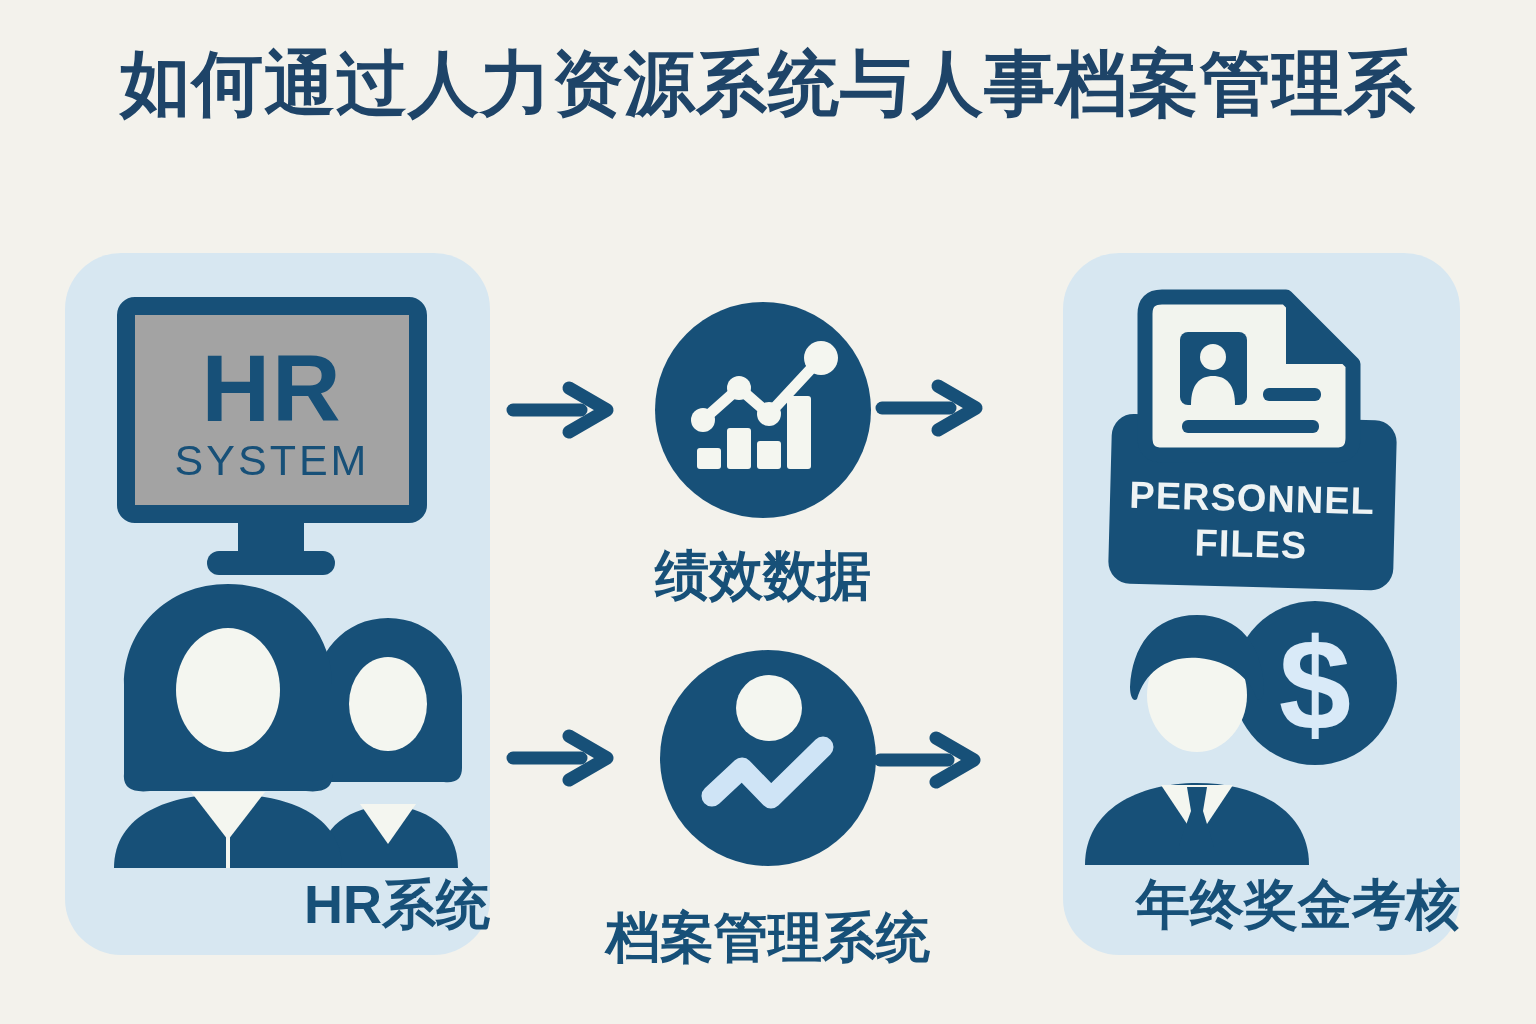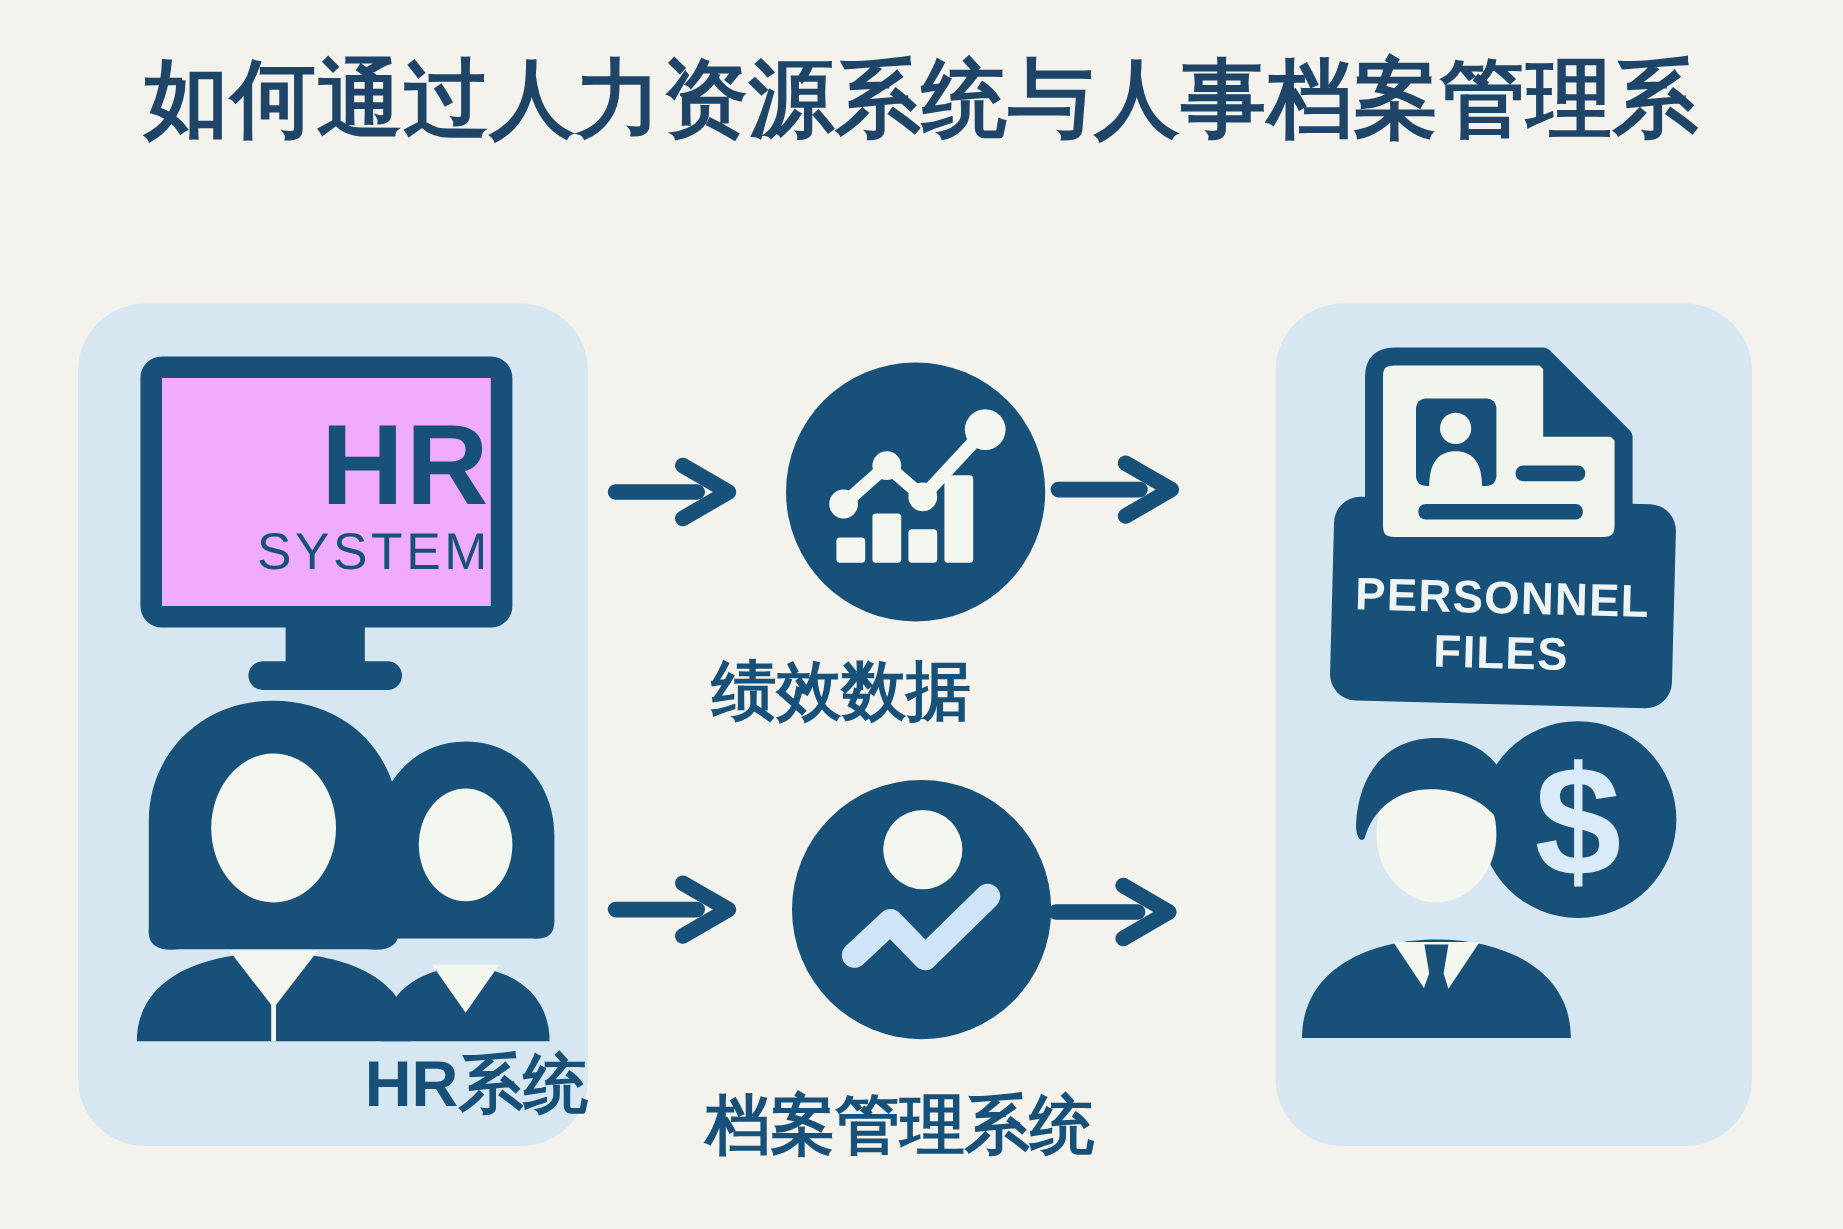--- a/index.html
+++ b/index.html
@@ -26,23 +26,23 @@
   }
   .panel-left  { left:65px;   width:425px; }
   .panel-right { left:1063px; width:397px; }
 
   
   .monitor {
     position:absolute; left:52px; top:44px;
     width:310px; height:226px;
     border:18px solid #175078;
     border-radius:18px;
-    background:#f0abfc;
+    background:#a3a3a3;
     box-sizing:border-box;
-    text-align:right;
+    text-align:center;
   }
   .monitor-hr {
     font-size:95px; font-weight:800; color:#175078;
     line-height:98px; margin-top:24px; letter-spacing:2px;
   }
   .monitor-system {
     font-size:43px; font-weight:400; color:#175078;
     letter-spacing:3px; line-height:46px; margin-top:0px;
   }
   .stand-neck {
@@ -58,21 +58,21 @@
   .panel-label {
     position:absolute; bottom:22px; left:0; width:100%;
     text-align:right;
     font-size:54px; font-weight:800; color:#175078;
     line-height:58px;
   }
 
   .flow-circle-top    { position:absolute; left:653px; top:300px; width:220px; height:220px; }
   .flow-circle-bottom { position:absolute; left:658px; top:648px; width:220px; height:220px; }
   .flow-label {
-    position:absolute; 
+    position:absolute; text-align:center;
     font-size:54px; font-weight:800; color:#175078;
   }
   .flow-label-top    { left:593px; top:540px; width:340px; }
   .flow-label-bottom { left:588px; top:874px; width:360px;margin-top:28px; }
 
   .arrow { position:absolute; width:112px; height:64px; }
   .arrow-1 { left:505px; top:378px; }
   .arrow-2 { left:874px; top:376px; }
   .arrow-3 { left:505px; top:726px; }
   .arrow-4 { left:872px; top:728px; }
@@ -194,15 +194,16 @@
 
       <g>
         <ellipse cx="120" cy="102" rx="50" ry="57" fill="#f4f6f0"></ellipse>
         <path d="M120,22 C76,22 55,54 53,94 C53,105 57,109 60,106 C68,78 92,62 122,65 C152,68 172,84 180,106 C183,109 187,105 187,94 C185,54 164,22 120,22 Z" fill="#175078"></path>
         <path d="M8,272 C8,216 62,190 120,190 C178,190 232,216 232,272 Z" fill="#175078"></path>
         <path d="M84,192 L120,246 L156,192 Z" fill="#f4f6f0"></path>
         <path d="M110,194 L130,194 L126,218 L137,254 L119,270 L102,252 L114,218 Z" fill="#175078"></path>
       </g>
     </svg>
 
+    <div class="panel-label">年终奖金考核</div>
   </div>
 
 </div>
 
 </body></html>

